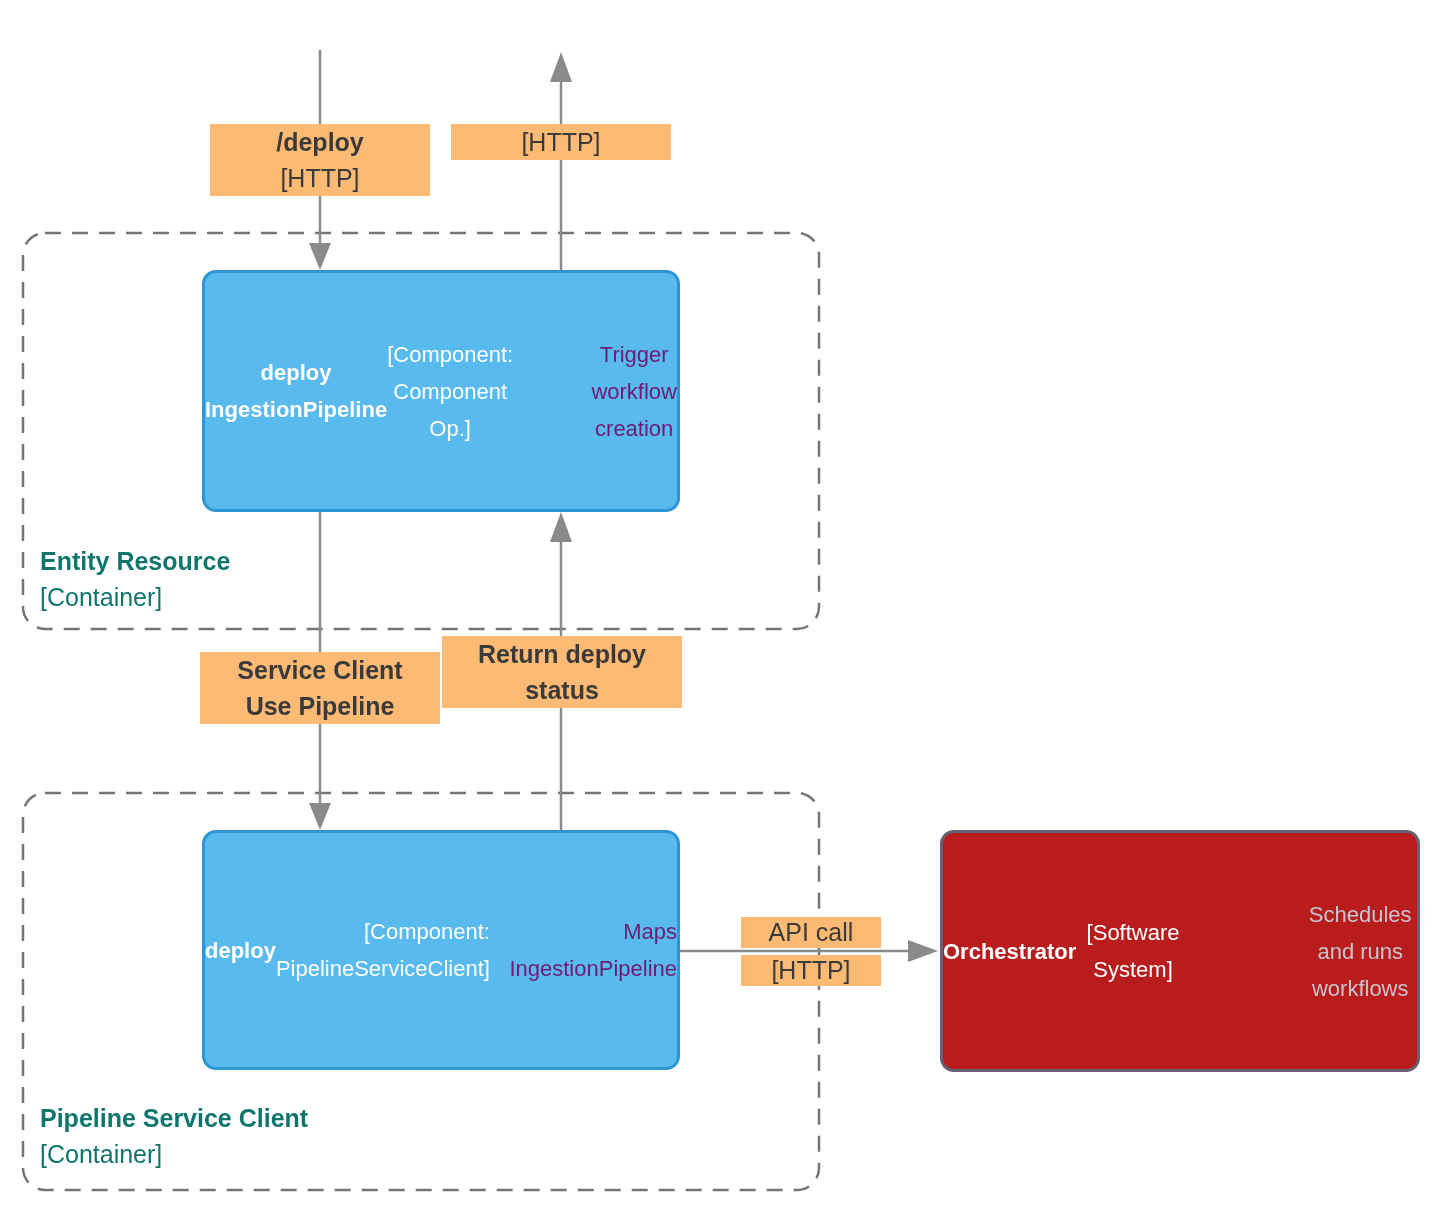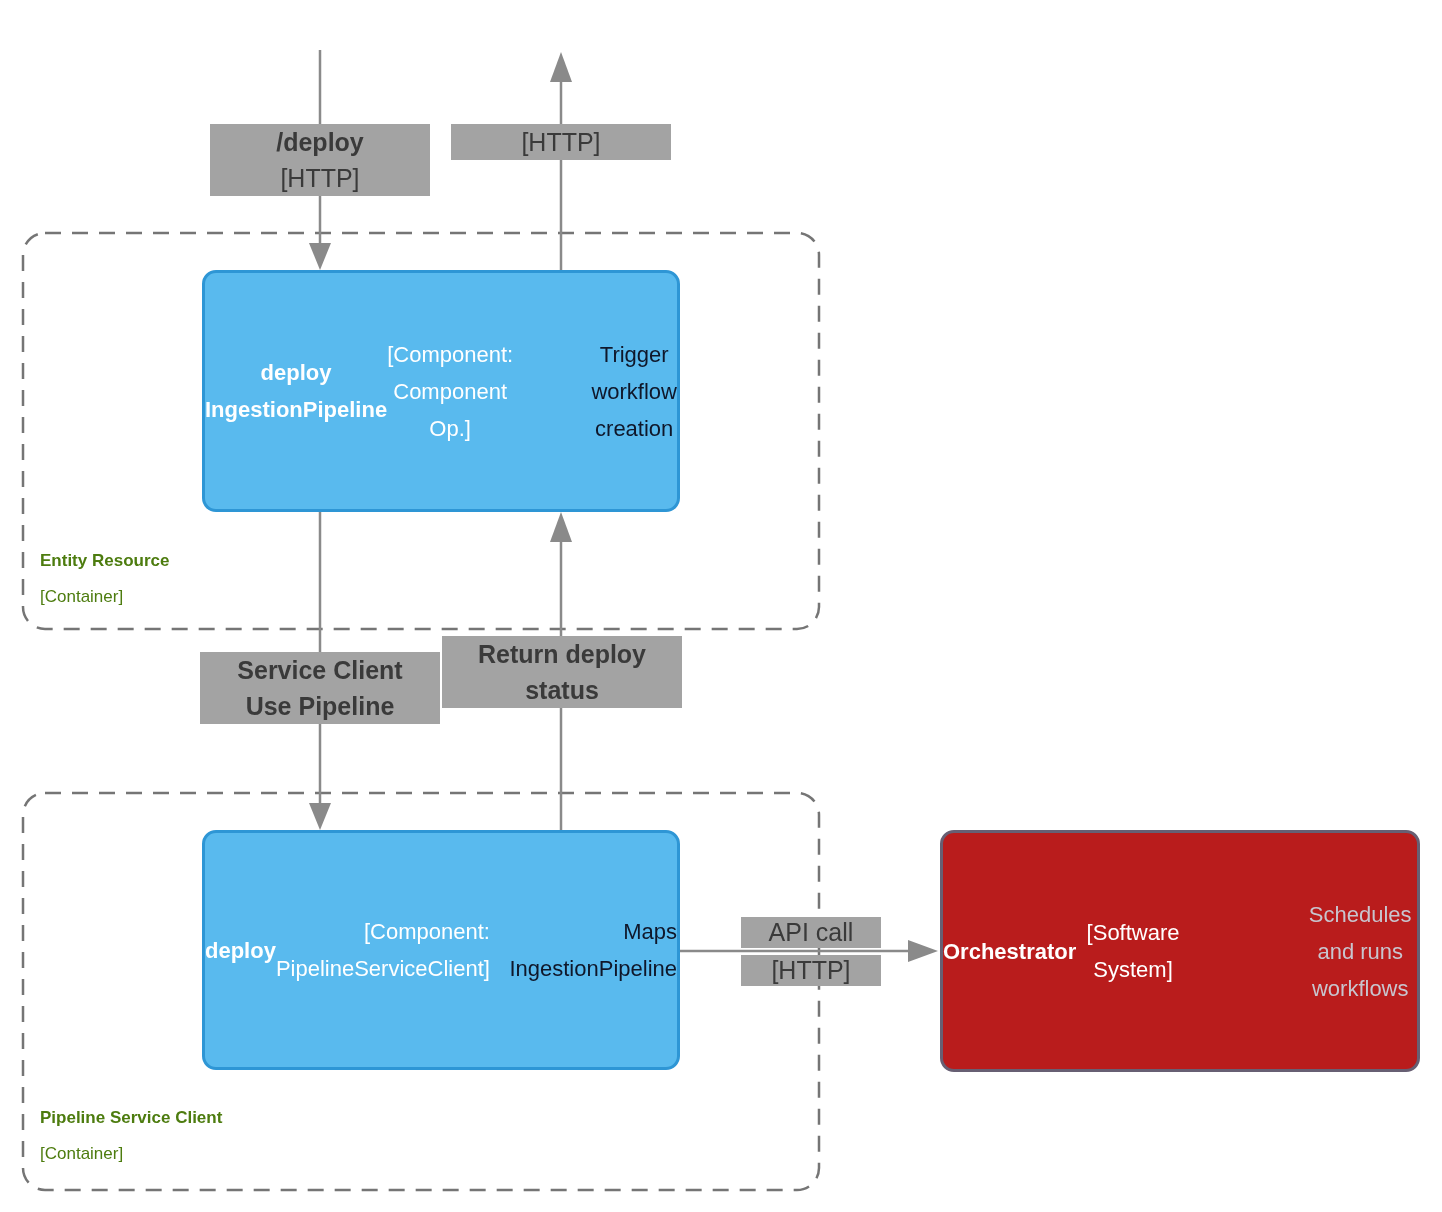--- a/index.html
+++ b/index.html
@@ -31,58 +31,58 @@
     align-items: center;
     justify-content: center;
     text-align: center;
     z-index: 2;
     font-size: 22px;
     line-height: 37px;
   }
   .node .line { width: 100%; }
   .node .title { font-weight: bold; color: #ffffff; }
   .node .subtitle { color: #ffffff; }
-  .node .desc { color: #0f172a; }
+  .node .desc { color: #701a75; }
   .node .spacer { height: 37px; }
   .component {
     background: #59BAEE;
     border: 3px solid #2E96D5;
     left: 202px;
     width: 478px;
   }
   #box-deploy-ingestion { top: 270px; height: 242px; }
   #box-deploy-psc       { top: 830px; height: 240px; text-align: right; }
   .external-system {
     background: #b91c1c;
     border: 3px solid #675F73;
     left: 940px; top: 830px;
     width: 480px; height: 242px;
   }
   .external-system .desc { color: #C8C5CE; }
   
   .container-label {
     position: absolute;
     z-index: 2;
-    font-size: 17px;
+    font-size: 25px;
     line-height: 36px;
-    color: #4d7c0f;
+    color: #0f766e;
     text-align: left;
   }
   .container-label .name { font-weight: bold; }
   #label-entity-resource { left: 40px; top: 543px; }
   #label-pipeline-service-client { left: 40px; top: 1100px; }
   
   .edge-label {
     position: absolute;
     z-index: 3;
     font-size: 25px;
     line-height: 36px;
     color: #3A3A3A;
     text-align: center;
-    background: #a3a3a3;
+    background: #fdba74;
   }
   .edge-label .name { font-weight: bold; }
   #edge-label-deploy        { left: 210px; top: 124px; width: 220px; }
   #edge-label-ok-ko         { left: 451px; top: 124px; width: 220px; }
   #edge-label-use-psc       { left: 200px; top: 652px; width: 240px; }
   #edge-label-return-status { left: 442px; top: 636px; width: 240px; }
   #edge-label-api-call-name {
     left: 741px; top: 917px; width: 140px;
     height: 31px; line-height: 31px;
   }

